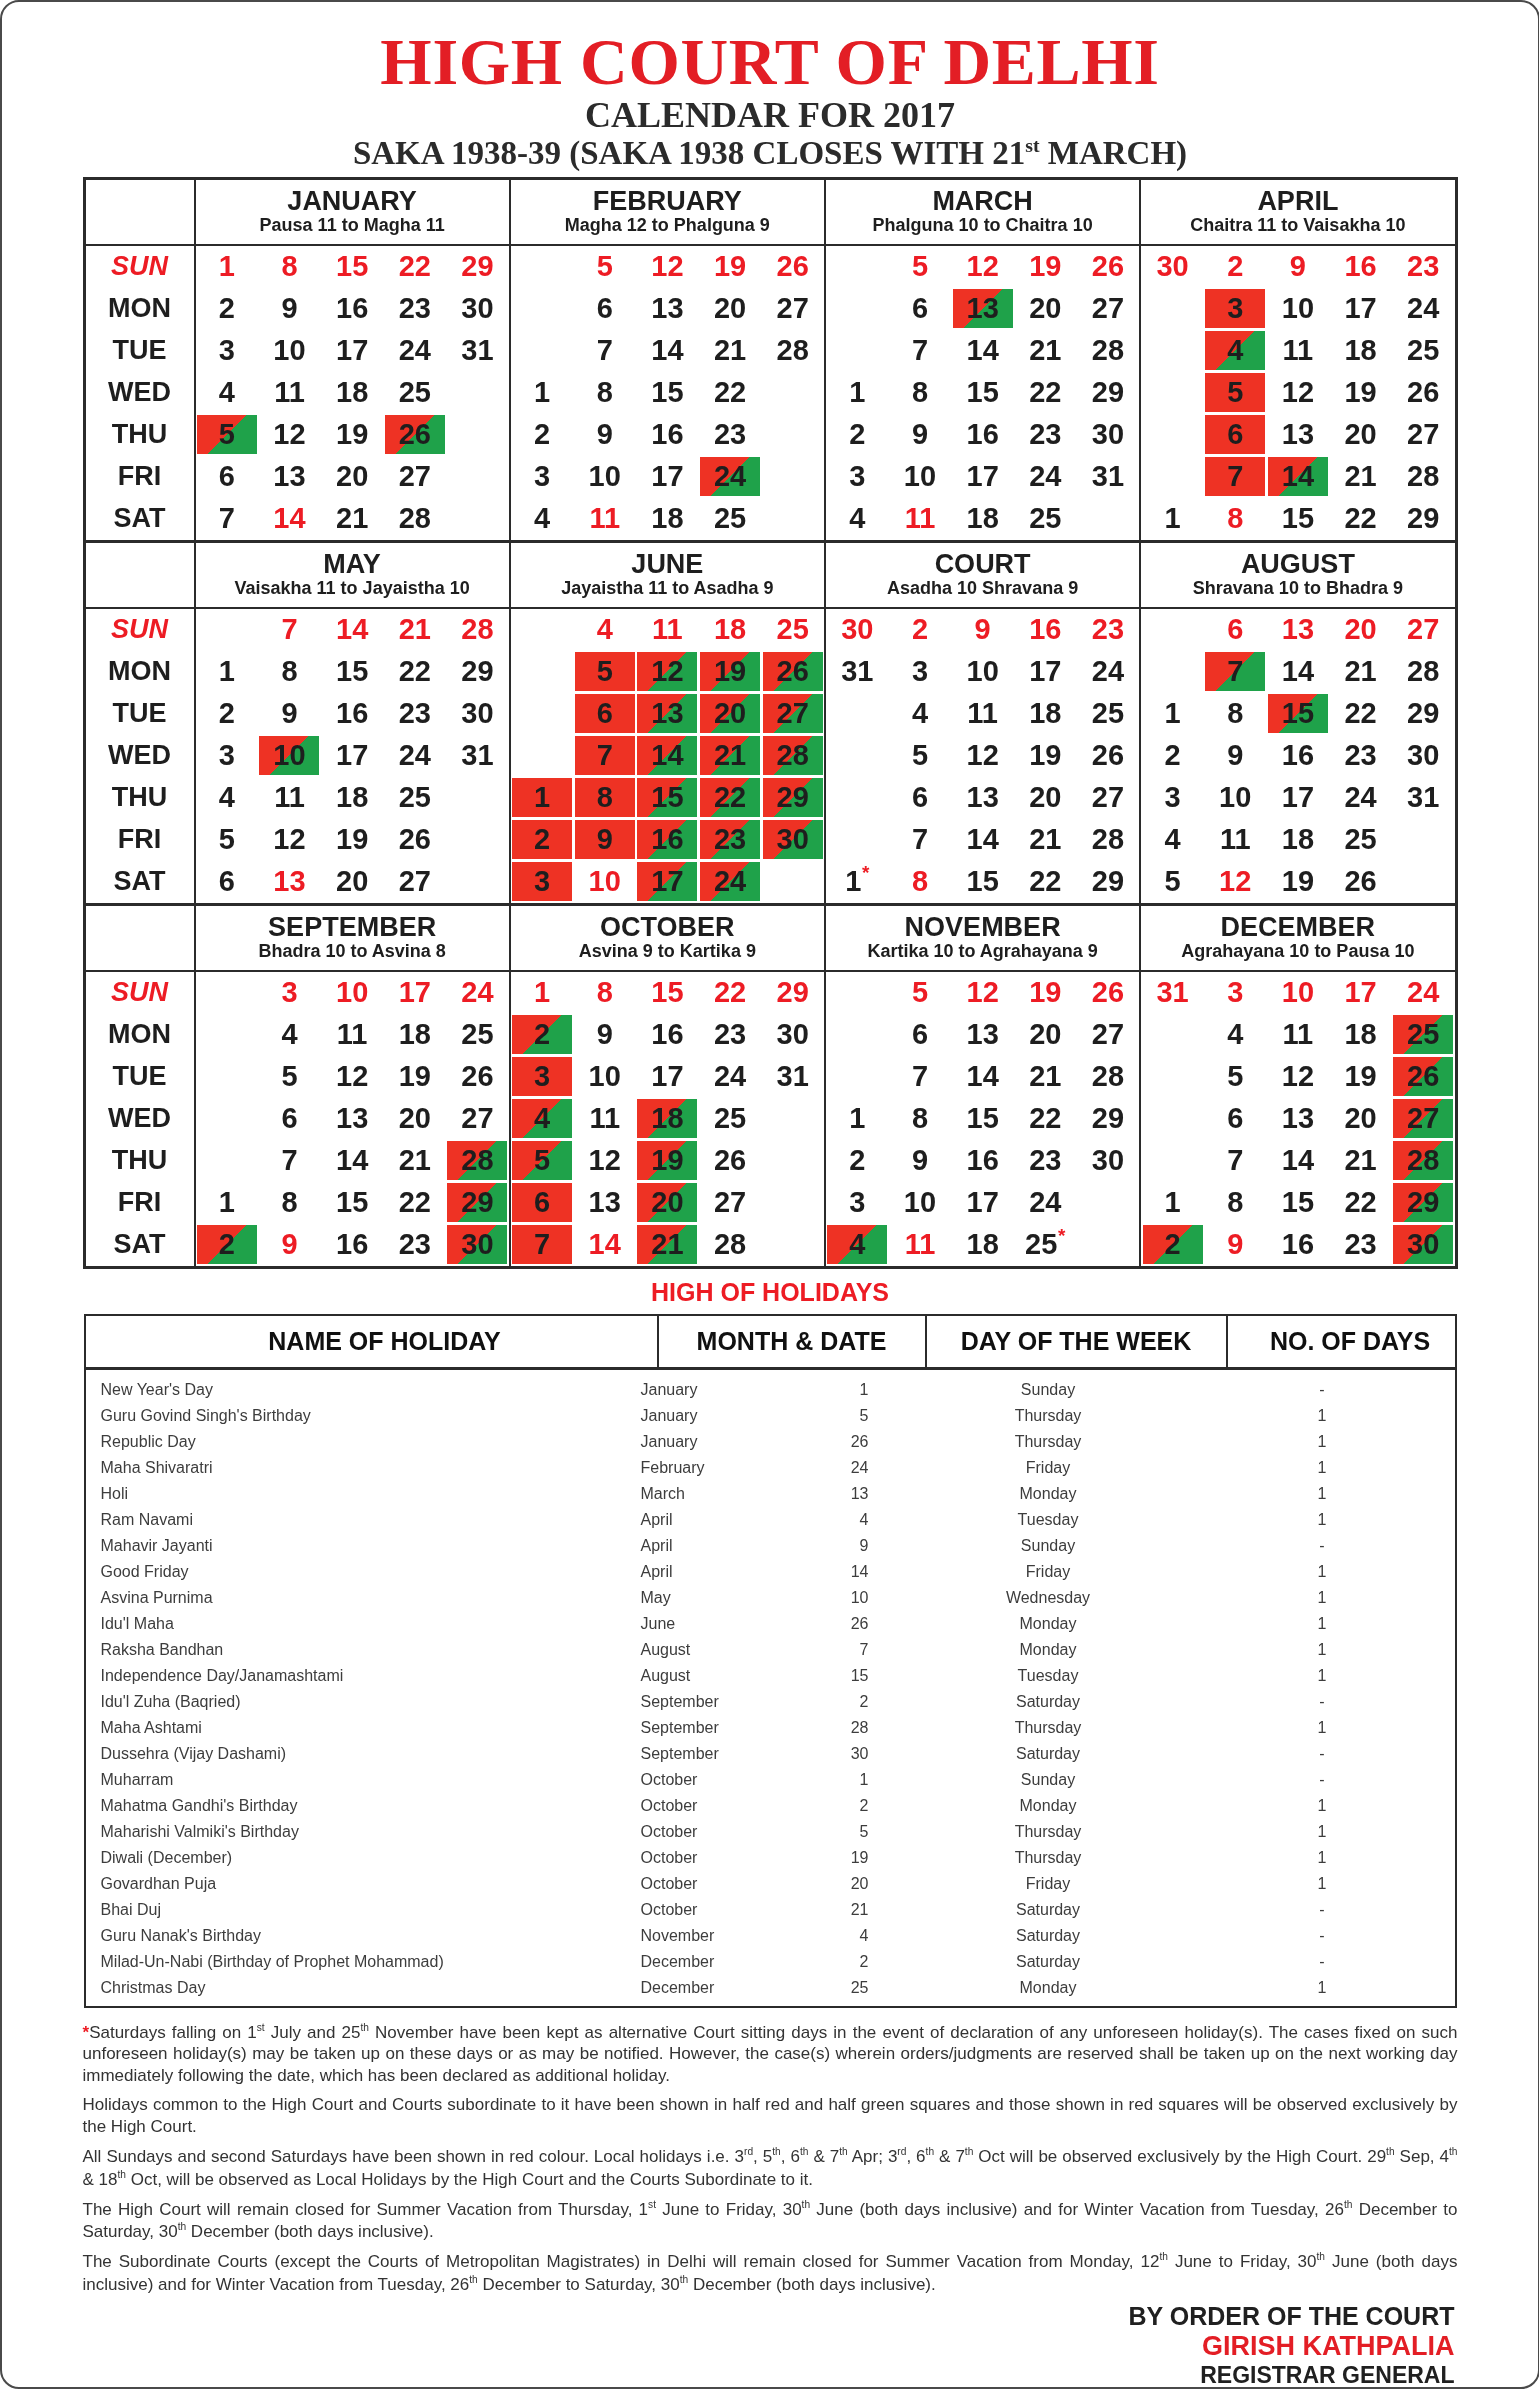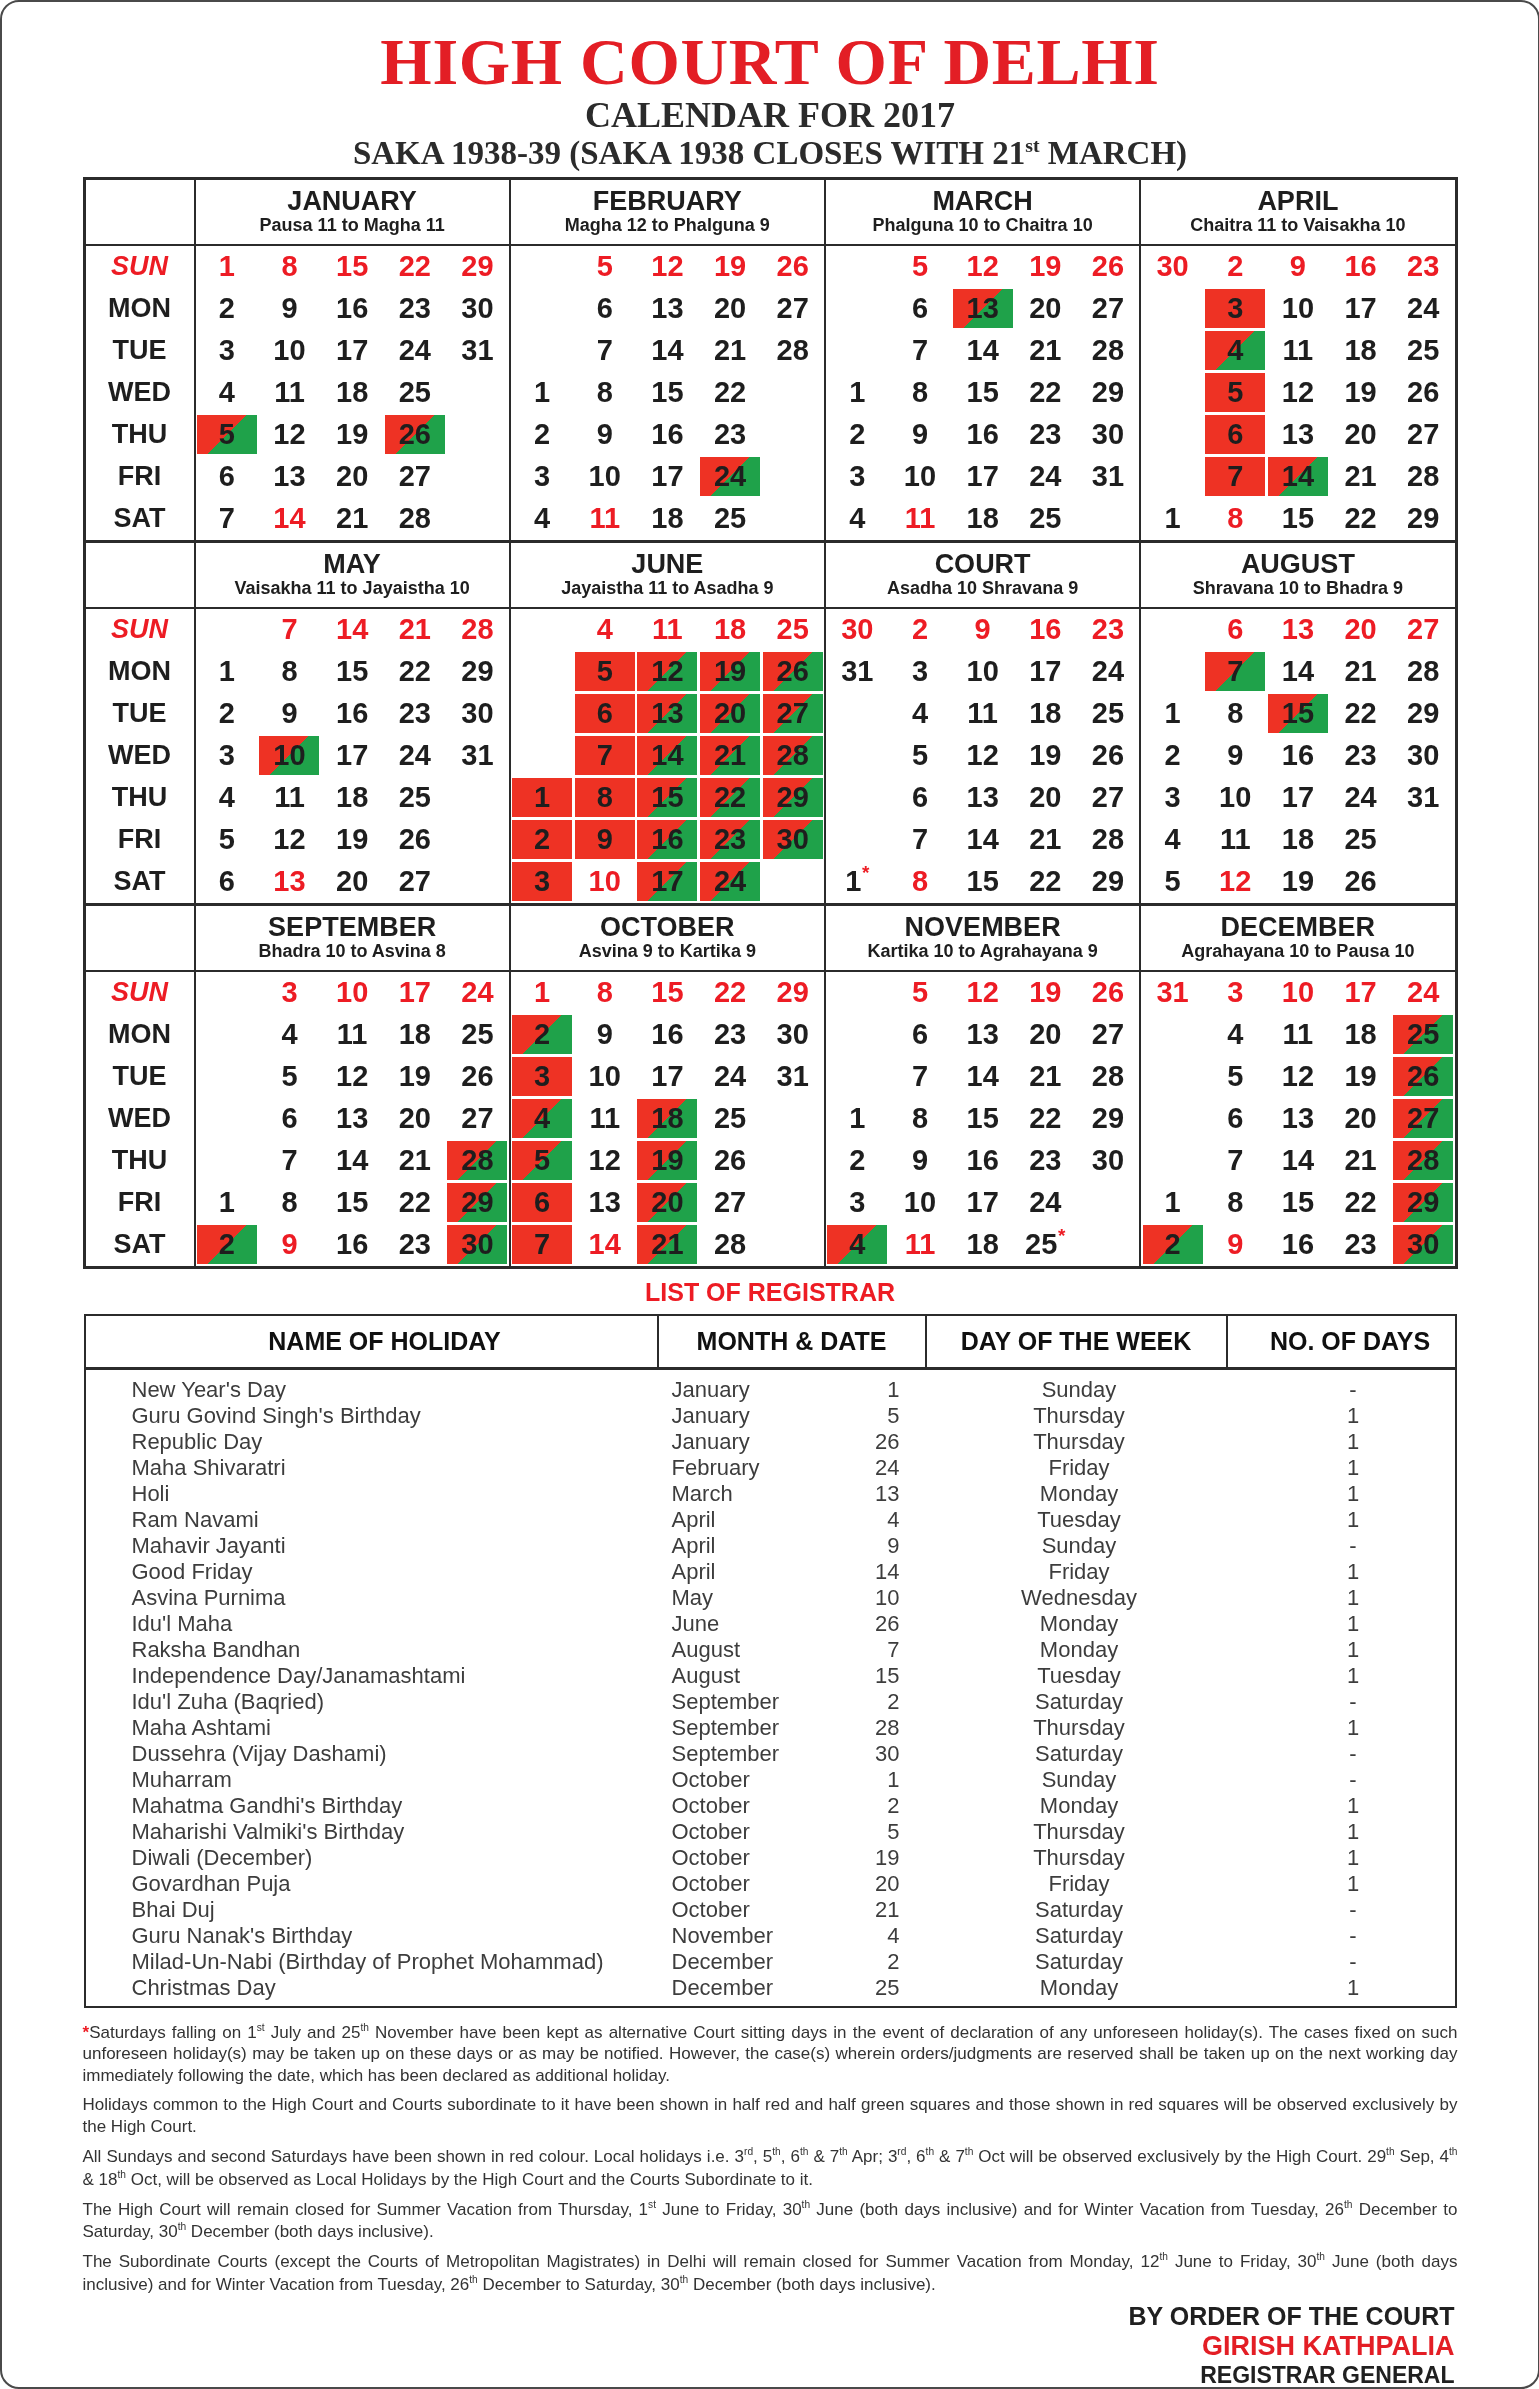--- a/index.html
+++ b/index.html
@@ -34,21 +34,21 @@
   .box.split{background:linear-gradient(135deg,#ee3224 49.6%,#1fa24a 50.4%);}
   .box sup{color:#ed1c24;font-size:19px;line-height:0;margin-left:0.7px;position:relative;top:-8.2px;}
   
   .hol-title{text-align:center;font-size:25px;font-weight:bold;color:#ed1c24;margin-top:9.6px;}
   .holidays{width:1369px;margin:6.8px auto 0;border:2.7px solid #2b2b2b;}
   .h-head{display:grid;grid-template-columns:544px 268px 301px 247px;border-bottom:3.4px solid #2b2b2b;padding-left:27px;}
   .h-head div{display:flex;align-items:center;justify-content:center;font-weight:bold;
               font-size:25px;color:#101010;height:51px;}
   .h-head div + div{border-left:2.7px solid #2b2b2b;}
   .h-body{padding:6.8px 0 5.5px;}
-  .h-row{display:grid;grid-template-columns:544px 268px 301px 247px;height:26px;font-size:22px;color:#3d3d3d;padding-left:31px;}
+  .h-row{display:grid;grid-template-columns:544px 268px 301px 247px;height:26px;font-size:16px;color:#3d3d3d;}
   .h-row .c{display:flex;align-items:center;}
   .h-row .c + .c{border-left:0;}
   .h-name{padding-left:15px;}
   .h-md{justify-content:space-between;padding:0 29px 0 11px;border-left:2.7px solid #2b2b2b;height:26px;box-sizing:border-box;}
   .h-dow{justify-content:center;border-left:2.7px solid #2b2b2b;height:26px;box-sizing:border-box;}
   .h-num{justify-content:center;border-left:2.7px solid #2b2b2b;height:26px;box-sizing:border-box;}
   
   .foot{width:1375px;margin:12.3px auto 0;}
   .foot p{font-size:17px;color:#333;line-height:1.3;margin:0 0 6.8px;text-align:justify;}
   .fstar{color:#ed1c24;font-weight:bold;}
@@ -1570,21 +1570,21 @@
           <div class="slot">
             <div class="box">23</div>
           </div>
           <div class="slot">
             <div class="box split">30</div>
           </div>
         </div>
       </div>
     </div>
 
-  <div class="hol-title" style="color: rgb(237, 28, 36);">LIST OF REGISTRAR</div>
+  <div class="hol-title" style="color: rgb(237, 28, 36);">HIGH OF HOLIDAYS</div>
   <div class="holidays">
     <div class="h-head" id="hol-head">
         <div>NAME OF HOLIDAY</div>
         <div>MONTH &amp; DATE</div>
         <div>DAY OF THE WEEK</div>
         <div>NO. OF DAYS</div>
       </div>
     <div class="h-body" id="hol-body">
         <div class="h-row">
           <div class="c h-name">New Year's Day</div>

